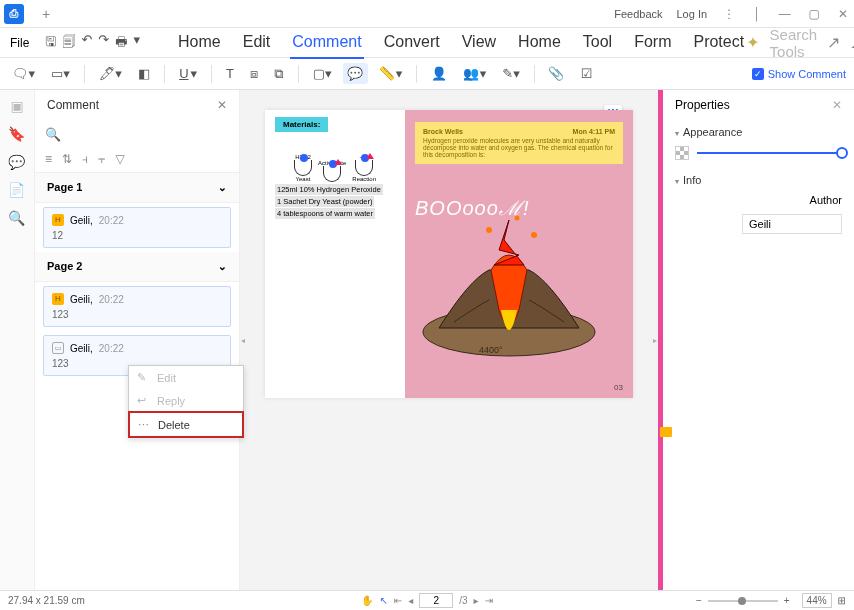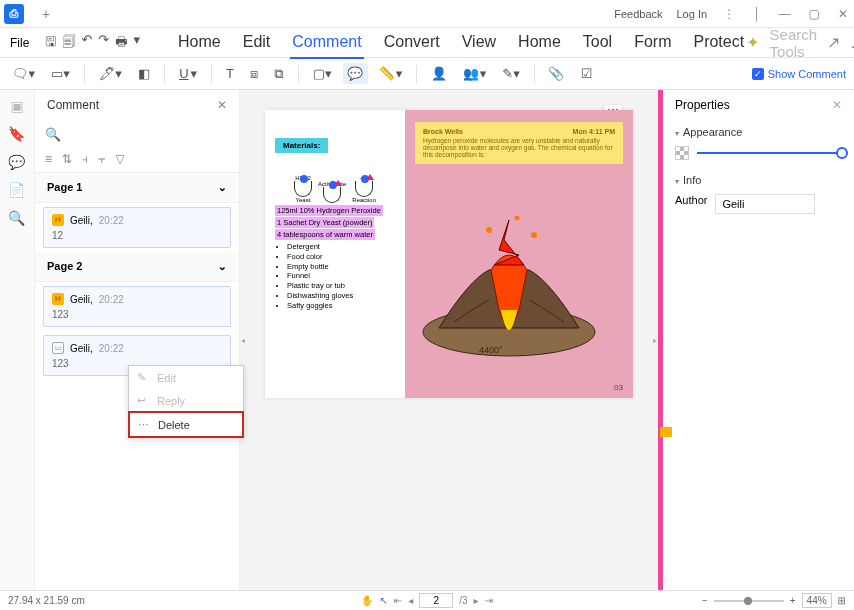--- a/index.html
+++ b/index.html
@@ -43,57 +43,57 @@
 .hicon { width:12px; height:12px; background:#ffb300; border-radius:2px; font-size:8px; text-align:center; color:#7a5400; line-height:12px; }
 .cicon { width:12px; height:12px; border:1px solid #aaa; border-radius:2px; font-size:7px; text-align:center; color:#888; line-height:10px; }
 .comment-item .txt { color:#666; margin-top:4px; }
 .ctx-menu { position:absolute; left:128px; top:365px; width:116px; background:#fff; border:1px solid #ccc; box-shadow:0 2px 6px rgba(0,0,0,0.15); font-size:11px; }
 .ctx-menu .row { display:flex; align-items:center; gap:8px; padding:5px 8px; color:#bbb; }
 .ctx-menu .row .ic { width:12px; color:#bbb; }
 .ctx-menu .row.enabled { color:#333; border:2px solid #c62828; margin:-1px; }
 .ctx-menu .row.enabled .ic { color:#888; }
 .canvas { flex:1; background:#f3f3f3; position:relative; display:flex; justify-content:center; padding-top:0; }
 .page { margin-top:20px; width:368px; height:288px; background:#fff; display:flex; box-shadow:0 0 4px rgba(0,0,0,0.1); position:relative; }
-.page-left { width:140px; padding:28px 10px; font-size:8px; }
+.page-left { width:140px; padding:7px 10px; font-size:8px; }
 .mat-title { background:#4dd0e1; padding:3px 8px; font-weight:bold; display:inline-block; }
 .mol { margin:8px 0 2px; height:42px; display:flex; gap:6px; align-items:flex-end; justify-content:center; }
 .molc { display:flex; flex-direction:column; align-items:center; font-size:6px; }
 .molc .cup { width:18px; height:16px; border:1.2px solid #333; border-radius:0 0 10px 10px; border-top:none; position:relative; }
 .molc .dot { width:8px; height:8px; border-radius:50%; background:#2962ff; position:absolute; top:-6px; left:5px; }
 .molc .tri { width:0; height:0; border-left:4px solid transparent; border-right:4px solid transparent; border-bottom:6px solid #e91e63; position:absolute; top:-7px; right:-2px; }
-.hl { background:#f0abfc; font-size:7.5px; padding:1px 2px; margin-bottom:1px; width:fit-content; }
+.hl { background:#e5e5e5; font-size:7.5px; padding:1px 2px; margin-bottom:1px; width:fit-content; }
 .list { list-style:disc; margin-left:12px; font-size:7.5px; line-height:1.3; margin-top:2px; }
 .page-right { flex:1; background:#e8a6b8; position:relative; overflow:hidden; }
 .sticky { position:absolute; left:10px; top:12px; right:10px; background:#fce477; padding:6px 8px; font-size:6.5px; color:#8a6d00; }
 .sticky .shead { display:flex; justify-content:space-between; font-weight:bold; margin-bottom:2px; font-size:7px; }
 .boom { position:absolute; left:10px; top:84px; font-size:20px; font-style:italic; color:#fff; font-weight:300; letter-spacing:1px; }
 .pgnum { position:absolute; right:10px; bottom:6px; font-size:8px; color:#5a3c47; }
 .volcano { position:absolute; left:14px; top:100px; width:180px; height:150px; }
 .volcano svg { width:100%; height:100%; }
 .word-icon { position:absolute; right:30px; top:15px; width:18px; height:18px; background:#fff; border-radius:3px; box-shadow:0 1px 3px rgba(0,0,0,0.2); color:#2962ff; font-size:10px; text-align:center; line-height:18px; font-weight:bold; }
 .splitter { width:6px; display:flex; align-items:center; justify-content:center; color:#aaa; font-size:8px; }
 .props { width:196px; background:#fff; border-left:5px solid #ec4899; padding:8px 12px; font-size:11px; }
 .props .phead { display:flex; justify-content:space-between; font-size:12px; margin-bottom:14px; }
 .props .x { color:#aaa; font-size:12px; }
 .sect { font-size:11px; color:#333; margin:8px 0; }
 .sect .ar { font-size:8px; color:#888; margin-right:4px; }
 .opa-row { display:flex; align-items:center; gap:8px; margin:6px 0 14px; }
 .checker { width:14px; height:14px; background: conic-gradient(#bbb 25%, #fff 0 50%, #bbb 0 75%, #fff 0); background-size:8px 8px; border:1px solid #ccc; }
 .slider { flex:1; height:2px; background:#2962ff; position:relative; }
 .slider .thumb { position:absolute; right:-6px; top:-5px; width:12px; height:12px; border-radius:50%; background:#fff; border:2px solid #2962ff; }
-.info-row { display:flex; align-items:flex-start; gap:8px; margin-top:6px; font-size:11px; }
+.info-row { display:flex; align-items:flex-end; gap:8px; margin-top:6px; font-size:11px;flex-direction:column; }
 .info-row input { border:1px solid #ddd; padding:3px 6px; font-size:11px; width:100px; }
 .statusbar { height:20px; background:#fff; border-top:1px solid #e0e0e0; display:flex; align-items:center; font-size:10px; color:#666; padding:0 8px; }
 .sb-center { position:absolute; left:50%; transform:translateX(-50%); display:flex; align-items:center; gap:6px; }
 .sb-center span { color:#888; font-size:10px; }
 .sb-right { margin-left:auto; display:flex; align-items:center; gap:6px; }
 .zslider { width:70px; height:2px; background:#ccc; position:relative; }
 .zthumb { position:absolute; left:30px; top:-3px; width:8px; height:8px; border-radius:50%; background:#888; }
 .page-in { border:1px solid #ccc; width:34px; text-align:center; font-size:10px; padding:1px; }
-.zoom-box { border:1px solid #ccc; padding:1px 4px; font-size:10px; }
+.zoom-box { border:1px solid #ccc; padding:1px 4px; font-size:10px;margin-left:6px; }
 .ribbon-end { margin-left:auto; display:flex; align-items:center; gap:10px; color:#888; }
 .ribbon-end .stxt { font-size:15px; color:#bbb; }
 .cnote { position:absolute; left:395px; top:317px; width:12px; height:10px; background:#ffb300; border-radius:1px; }
 </style>
 </head>
 <body>
 
 <div class="titlebar">
   <div class="app-icon">⎙</div>
   <span class="tab-add">+</span>
@@ -255,38 +255,30 @@
               <div class="cup">
                 <div class="dot"></div>
                 <div class="tri"></div>
               </div>
               <div>Reaction</div>
             </div>
         </div>
         <div class="hl">125ml 10% Hydrogen Peroxide</div>
         <div class="hl">1 Sachet Dry Yeast (powder)</div>
         <div class="hl">4 tablespoons of warm water</div>
-        <ul class="list">
-          <li>Detergent</li>
-          <li>Food color</li>
-          <li>Empty bottle</li>
-          <li>Funnel</li>
-          <li>Plastic tray or tub</li>
-          <li>Dishwashing gloves</li>
-          <li>Safty goggles</li>
-        </ul>
       </div>
       <div class="page-right">
         <div class="sticky">
           <div class="shead">
               <span>Brock Wells</span>
               <span>Mon 4:11 PM</span>
             </div>
           <div>Hydrogen peroxide molecules are very unstable and naturally decompose into water and oxygen gas. The chemical equation for this decomposition is:</div>
         </div>
+        <div class="boom">BOOoooℳ!</div>
         <div class="volcano">
           <svg viewBox="0 0 180 150">
             <ellipse cx="90" cy="122" rx="86" ry="24" fill="#8b6b47" stroke="#3a2a1a"></ellipse>
             <path d="M20 118 Q50 70 70 60 L110 60 Q130 70 160 118 Z" fill="#6b4d33" stroke="#2b1c10"></path>
             <path d="M72 60 Q90 30 108 60 L100 100 Q90 130 80 100 Z" fill="#ff4500" stroke="#801400"></path>
             <path d="M82 100 Q90 140 98 100" fill="#ffd000"></path>
             <path d="M90 10 L80 40 L100 45 L75 55 L105 55 L85 30 Z" fill="#ff1e00" stroke="#600"></path>
             <circle cx="70" cy="20" r="3" fill="#ff7a00"></circle>
               <circle cx="115" cy="25" r="3" fill="#ff7a00"></circle>
               <circle cx="98" cy="8" r="2.5" fill="#ff7a00"></circle>

